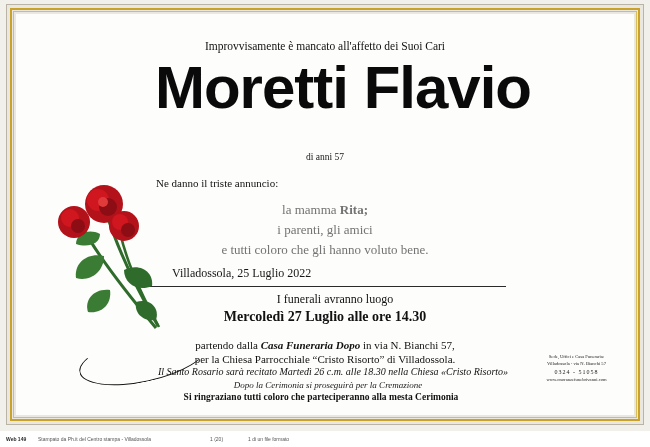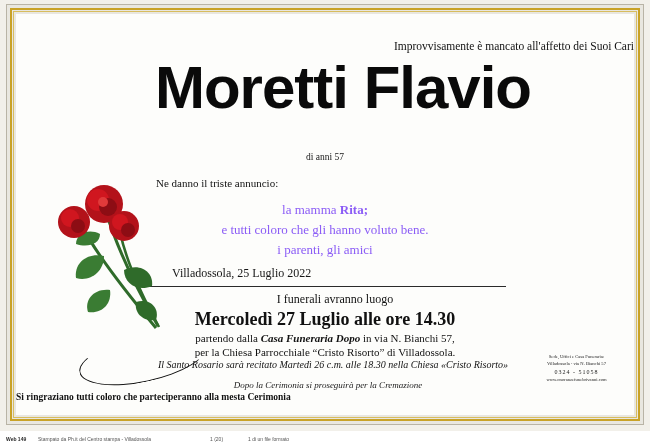--- a/index.html
+++ b/index.html
@@ -60,21 +60,21 @@
     box-sizing: border-box;
     overflow: hidden;
   }
 
   
   .intro {
     position: absolute;
     top: 26px;
     left: 0;
     right: 0;
-    text-align: right;
+    text-align: center;
     font-size: 11.5px;
     color: #111;
     font-family: "Liberation Serif", serif;
   }
   .name {
     position: absolute;
     top: 42px;
     left: 0;
     right: 0;
     text-align: center;
@@ -104,21 +104,21 @@
     color: #111;
   }
   .family {
     position: absolute;
     top: 186px;
     left: 0;
     right: 0;
     text-align: center;
     font-size: 13px;
     line-height: 1.55;
-    color: #8b5cf6;
+    color: #737373;
   }
   .family b { font-weight: bold; }
 
   .place-date {
     position: absolute;
     top: 252px;
     left: 156px;
     font-size: 12px;
     color: #161616;
   }
@@ -133,21 +133,21 @@
 
   .funeral {
     position: absolute;
     top: 278px;
     left: 0;
     right: 0;
     text-align: center;
     color: #111;
   }
   .funeral .l1 { font-size: 12px; margin-bottom: 2px; margin-left: 20px; }
-  .funeral .l2 { font-size: 18px; font-weight: bold; margin-bottom: 2px; }
+  .funeral .l2 { font-size: 14px; font-weight: bold; margin-bottom: 14px; }
   .funeral .l3 { font-size: 11px; margin-bottom: 2px; }
   .funeral .l3 i { font-style: italic; font-weight: bold; }
   .funeral .l4 { font-size: 11px; margin-bottom: 1px; }
   .funeral .l5 { font-size: 10px; font-style: italic; margin-bottom: 2px; margin-left: 16px; }
 
   .cremation {
     position: absolute;
     top: 366px;
     left: 0;
     right: 0;
@@ -155,21 +155,21 @@
     font-size: 9px;
     font-style: italic;
     color: #1a1a1a;
     padding-left: 6px;
   }
   .thanks {
     position: absolute;
     top: 378px;
     left: 0;
     right: 8px;
-    text-align: left;
+    text-align: center;
     font-size: 9.5px;
     font-weight: bold;
     color: #111;
   }
 
   
   .logo {
     position: absolute;
     left: 48px;
     top: 318px;
@@ -252,22 +252,22 @@
     <div class="name">Moretti Flavio</div>
 
     <div class="age">di anni 57</div>
 
     <div class="announce">Ne danno il triste annuncio:</div>
 
     <div class="family">
       <div>
         <span>la mamma </span><b>Rita;</b>
       </div>
+      <div>i parenti, gli amici</div>
       <div>e tutti coloro che gli hanno voluto bene.</div>
-      <div>i parenti, gli amici</div>
     </div>
 
     <div class="place-date">Villadossola, 25 Luglio 2022</div>
 
     <div class="divider"></div>
 
     <div class="funeral">
       <div class="l1">I funerali avranno luogo</div>
       <div class="l2">Mercoledì 27 Luglio alle ore 14.30</div>
       <div class="l3">

